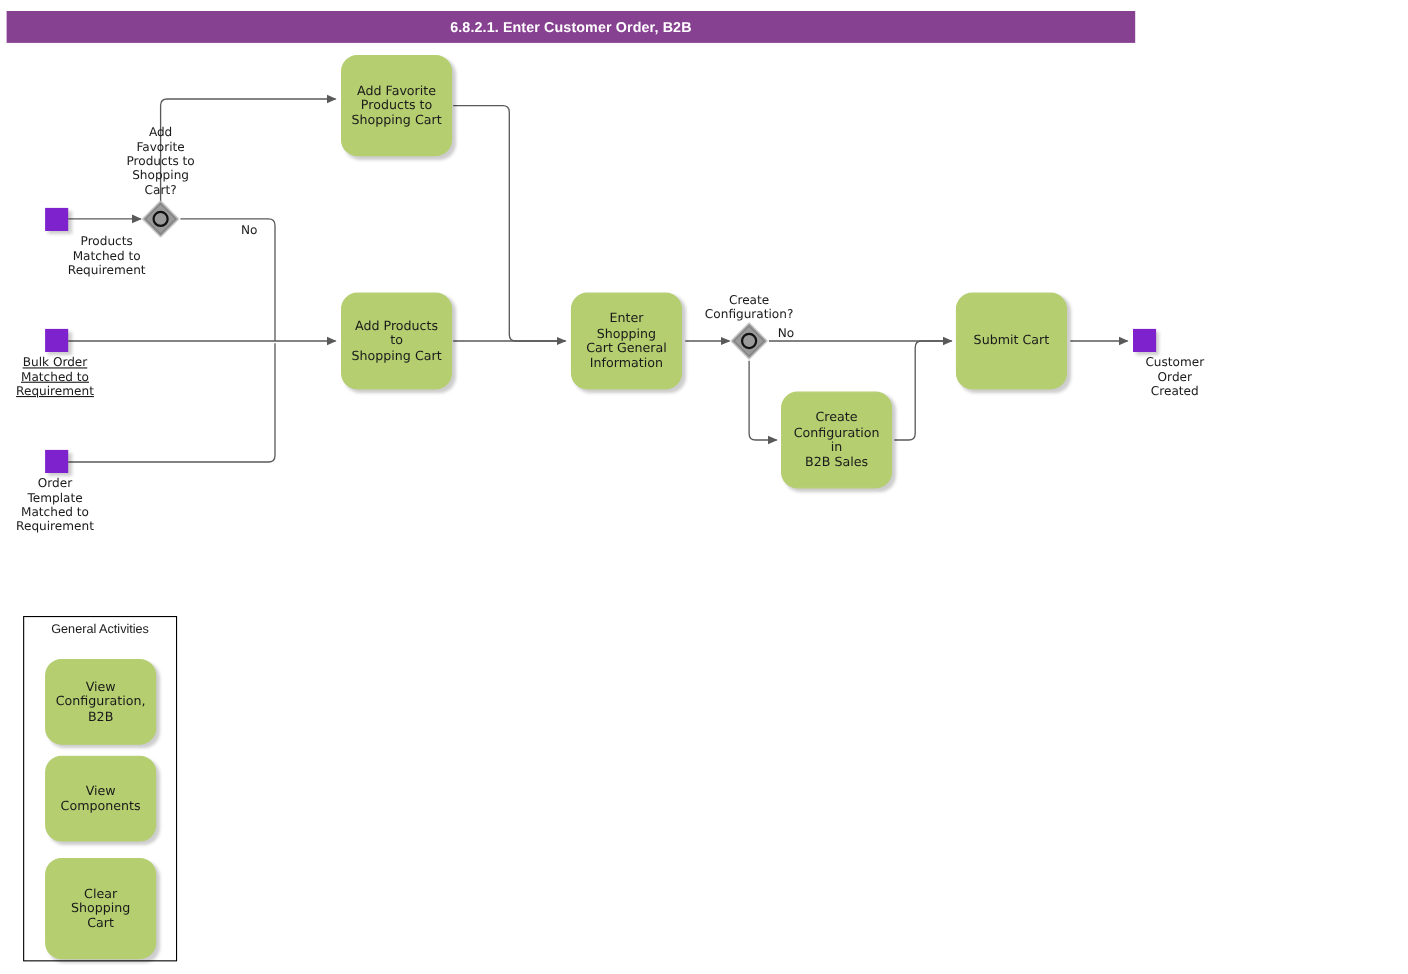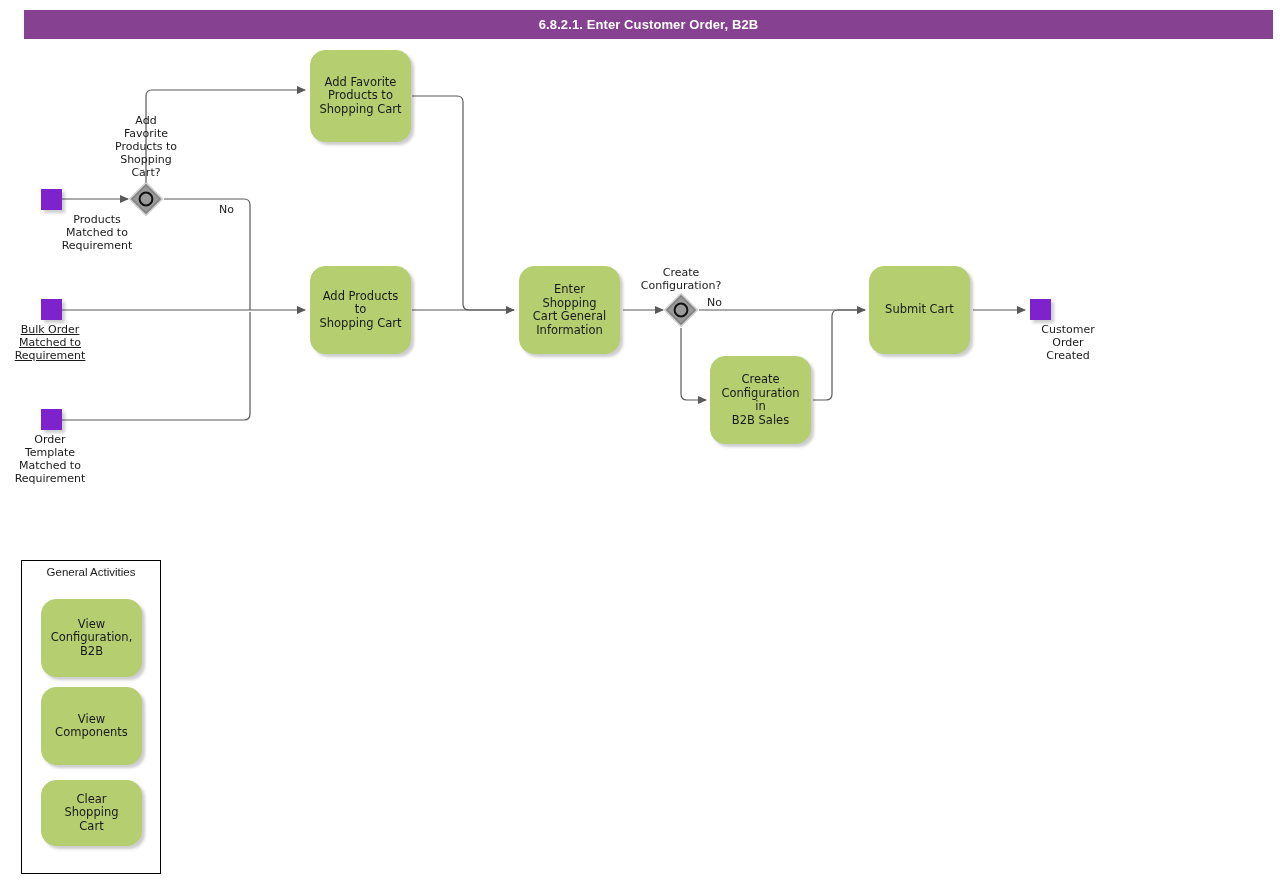--- a/index.html
+++ b/index.html
@@ -11,23 +11,23 @@
     width: 1280px;
     height: 885px;
     position: relative;
     font-family: "DejaVu Sans", sans-serif;
     overflow: hidden;
   }
 
   
   #title-bar {
     position: absolute;
-    left: 24px;
+    left: 6px;
     top: 10px;
-    width: 1249px;
+    width: 1026px;
     height: 29px;
     background: #874191;
     display: flex;
     align-items: center;
     justify-content: center;
   }
   #title-bar .title-text {
     color: #ffffff;
     font-family: "Liberation Sans", sans-serif;
     font-size: 13px;
@@ -266,19 +266,19 @@
       <span class="task-label">View
 Configuration,
 B2B</span>
     </div>
 
     <div class="task" style="left:19px; top:126px; width:101px; height:78px;">
       <span class="task-label">View
 Components</span>
     </div>
 
-    <div class="task" style="left:19px; top:219px; width:101px; height:66px;">
+    <div class="task" style="left:19px; top:219px; width:101px; height:92px;">
       <span class="task-label">Clear Shopping
 Cart</span>
     </div>
   </div>
 
 </div>
 
 </body></html>

